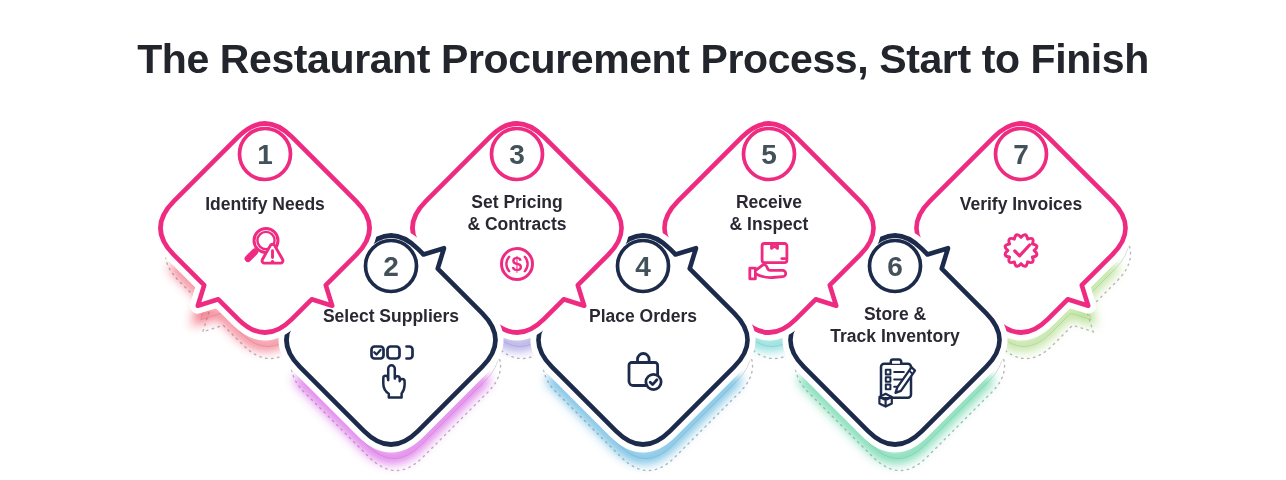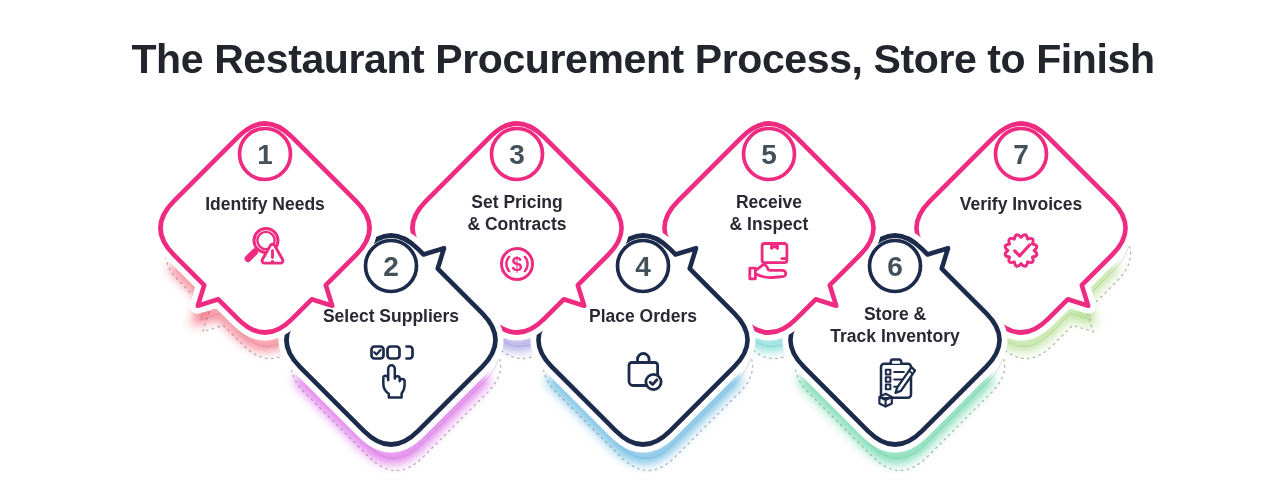--- a/index.html
+++ b/index.html
@@ -7,21 +7,21 @@
           font-family:"Liberation Sans",sans-serif;}
   .title{position:absolute;top:36px;left:0;width:100%;text-align:center;
          font-size:41px;font-weight:800;letter-spacing:-0.4px;color:#22252b;}
   svg{position:absolute;left:0;top:0;}
   svg text{font-family:"Liberation Sans",sans-serif;}
 </style>
 </head>
 <body>
 
 <div class="canvas">
-  <div class="title">The Restaurant Procurement Process, Store to Finish</div>
+  <div class="title">The Restaurant Procurement Process, Start to Finish</div>
   <div id="diagram-host">
       <svg width="1286" height="480" viewBox="0 0 1286 480">
   <defs>
           <filter id="softblur" x="-40%" y="-40%" width="180%" height="180%">
             <feGaussianBlur stdDeviation="5.5"></feGaussianBlur>
           </filter>
         </defs>
   <g>
           <g>
     <path d="M 291.9 136.9 L 356.1 201.1 Q 383 228 356.1 254.9 L 325.8 285.2 L 332.2 305.7 L 311.7 299.3 L 291.9 319.1 Q 265 346 238.1 319.1 L 218.3 299.3 L 197.8 305.7 L 204.2 285.2 L 173.9 254.9 Q 147 228 173.9 201.1 L 238.1 136.9 Q 265 110 291.9 136.9 Z" transform="translate(3,14)" fill="none" stroke="#dcdcdc" stroke-width="1"></path>

